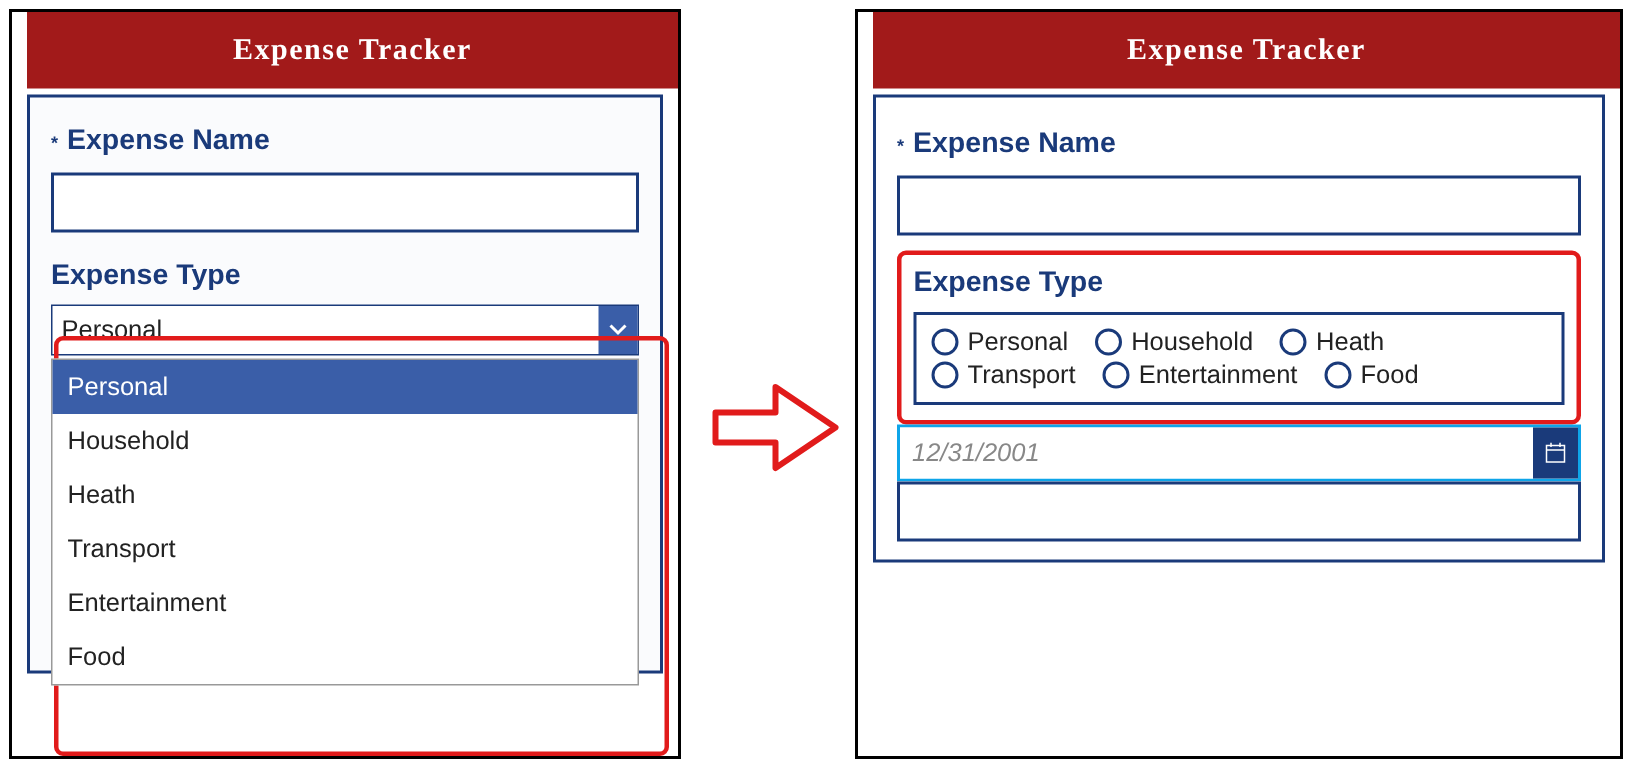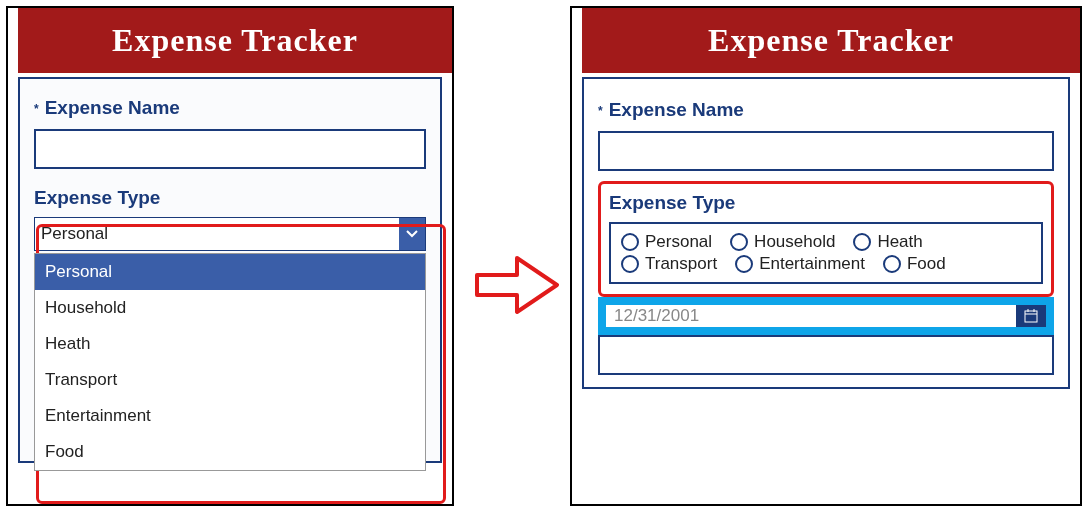--- a/index.html
+++ b/index.html
@@ -25,21 +25,21 @@
   .panel-right {
     left: 570px;
     top: 6px;
     width: 512px;
     height: 500px;
   }
   .header {
     background: #a21a1a;
     color: #fff;
     font-family: Georgia, 'Times New Roman', serif;
-    font-size: 32px;
+    font-size: 20px;
     font-weight: bold;
     text-align: center;
     padding: 14px 0;
     letter-spacing: 1px;
     margin-left: 10px;
   }
   .form-body {
     padding: 4px 10px 10px 10px;
     position: relative;
   }
@@ -150,22 +150,23 @@
   }
   .radio-circle {
     width: 18px;
     height: 18px;
     border: 2px solid #1a3a7a;
     border-radius: 50%;
     flex-shrink: 0;
   }
   .date-row {
     display: flex;
-    border: 8px solid #0ea5e9;
+    border: 2px solid #0ea5e9;
     height: 38px;
+    font-style: italic;
   }
   .date-value {
     flex: 1;
     display: flex;
     align-items: center;
     padding-left: 8px;
     font-size: 17px;
     color: #888;
     background: #fff;
   }

